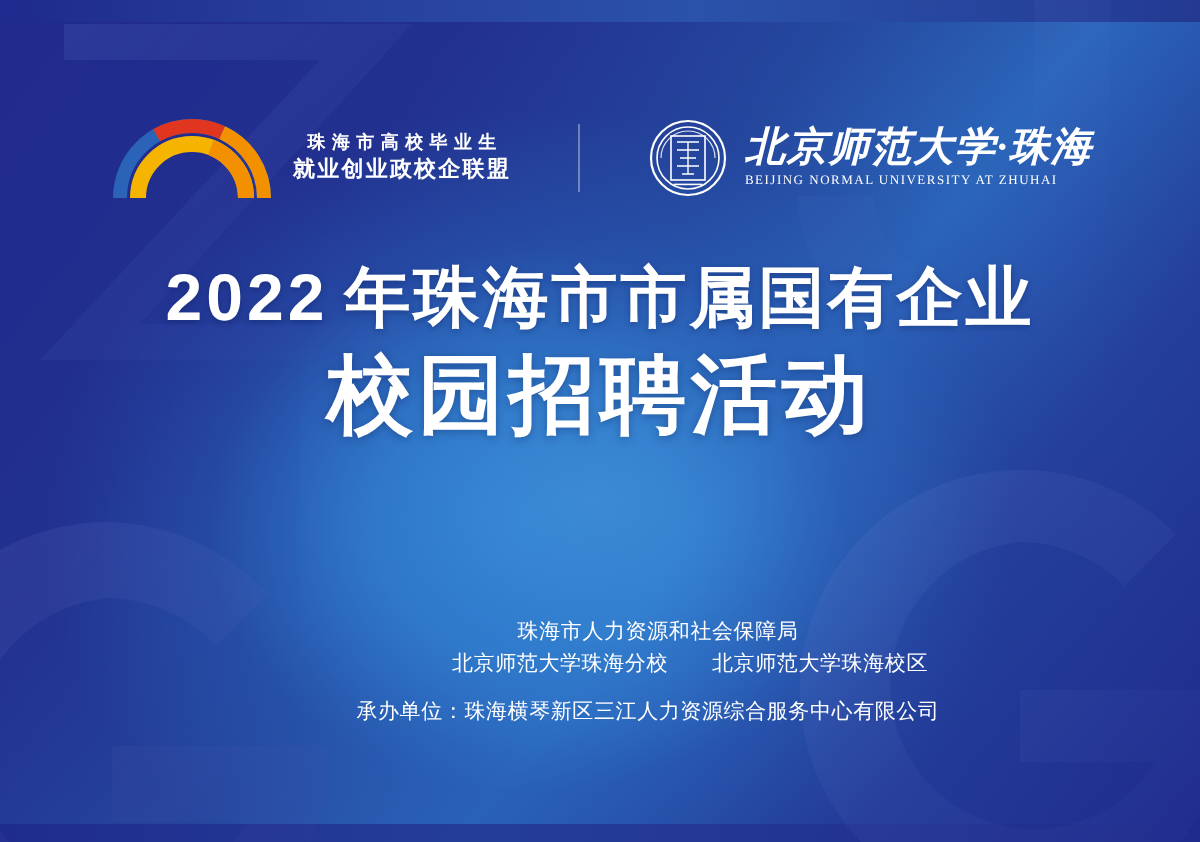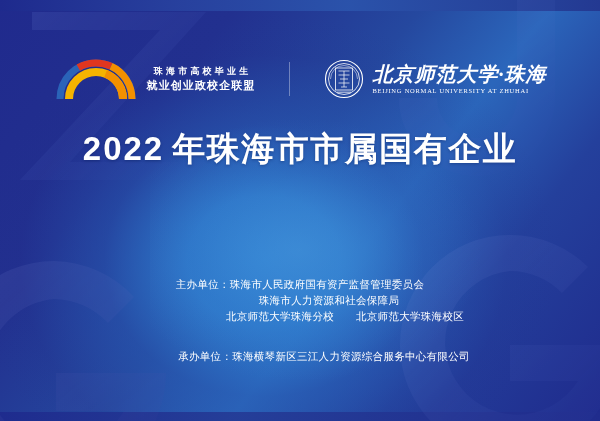--- a/index.html
+++ b/index.html
@@ -216,20 +216,21 @@
   }
   .org-line {
     color: #ffffff;
     font-size: 10.5px;
     line-height: 16px;
     letter-spacing: 0.3px;
     white-space: nowrap;
   }
   .org-line.indent {
     padding-left: 58px;
+    margin-top: 32px;
   }
   .org-line.indent2 {
     padding-left: 90px;
   }
   .org-gap {
     display: inline-block;
     width: 22px;
   }
   .host-block {
     position: absolute;
@@ -343,24 +344,24 @@
         <div class="bnu-text">
           <div class="bnu-cn">北京师范大学·珠海</div>
           <div class="bnu-en">BEIJING NORMAL UNIVERSITY AT ZHUHAI</div>
         </div>
       </div>
 
     </div>
 
     <div class="title-block">
       <div class="title-line1"><span class="year">2022</span><span>年珠海市市属国有企业</span></div>
+      <div class="title-line2">校园招聘活动</div>
     </div>
 
     <div class="org-block">
-      <div class="org-line"><span>主办单位：</span><span>珠海市人民政府国有资产监督管理委员会</span></div>
       <div class="org-line indent">珠海市人力资源和社会保障局</div>
       <div class="org-line indent2"><span>北京师范大学珠海分校</span><span class="org-gap"></span><span>北京师范大学珠海校区</span></div>
     </div>
 
     <div class="host-block">
       <div class="host-line"><span>承办单位：</span><span>珠海横琴新区三江人力资源综合服务中心有限公司</span></div>
     </div>
 
   </div>
 </div>

